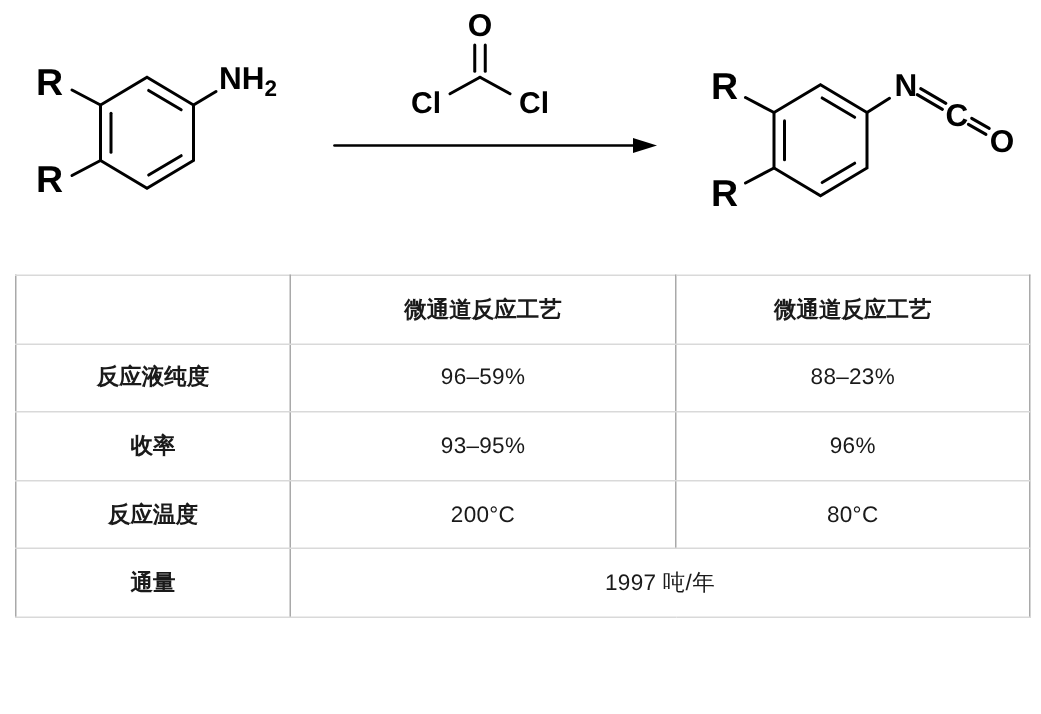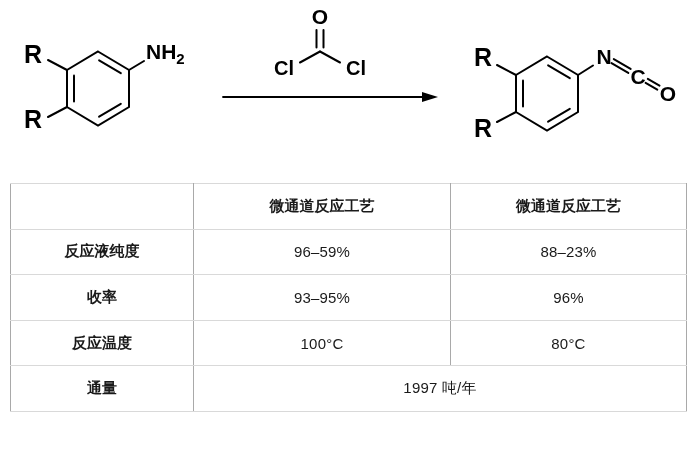--- a/index.html
+++ b/index.html
@@ -98,21 +98,21 @@
         <td class="val">96–59%</td>
         <td class="val">88–23%</td>
       </tr>
       <tr>
         <td class="rowlab">收率</td>
         <td class="val">93–95%</td>
         <td class="val">96%</td>
       </tr>
       <tr>
         <td class="rowlab">反应温度</td>
-        <td class="val">100°C</td>
+        <td class="val">200°C</td>
         <td class="val">80°C</td>
       </tr>
       <tr>
         <td class="rowlab">通量</td>
         <td class="val" colspan="2">1997 吨/年</td>
       </tr>
     </tbody>
   </table>
 
 </div>

